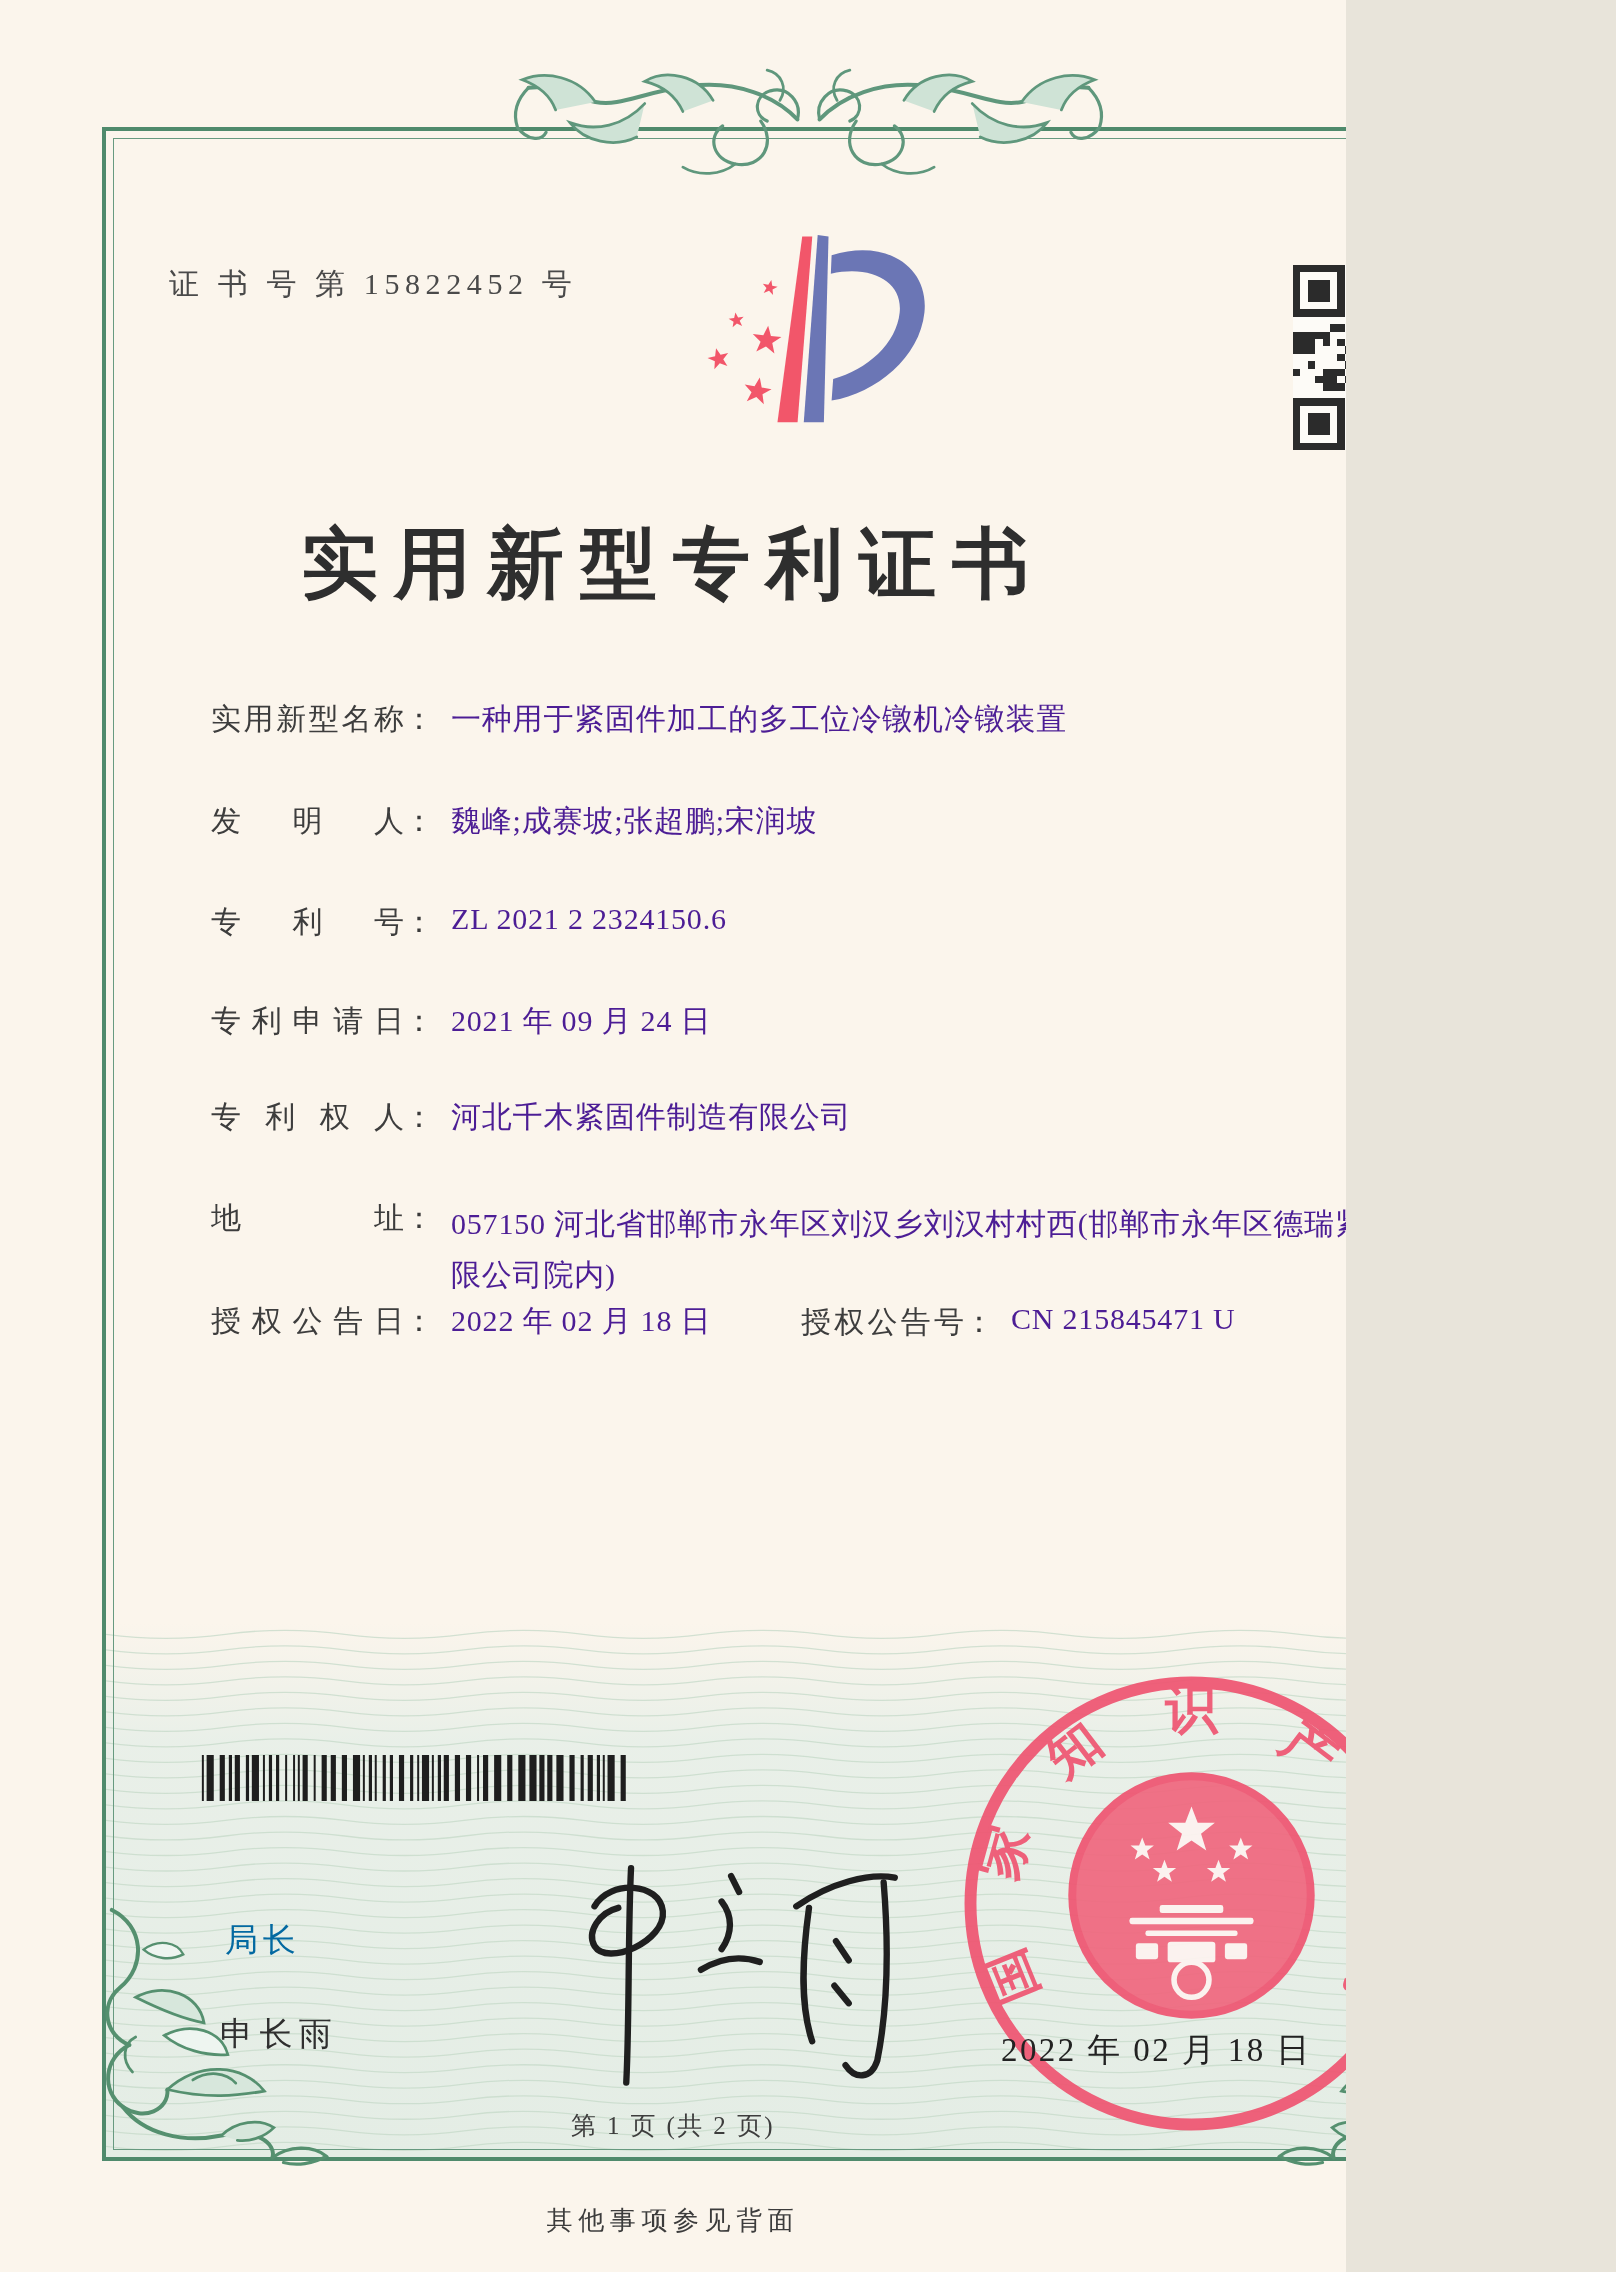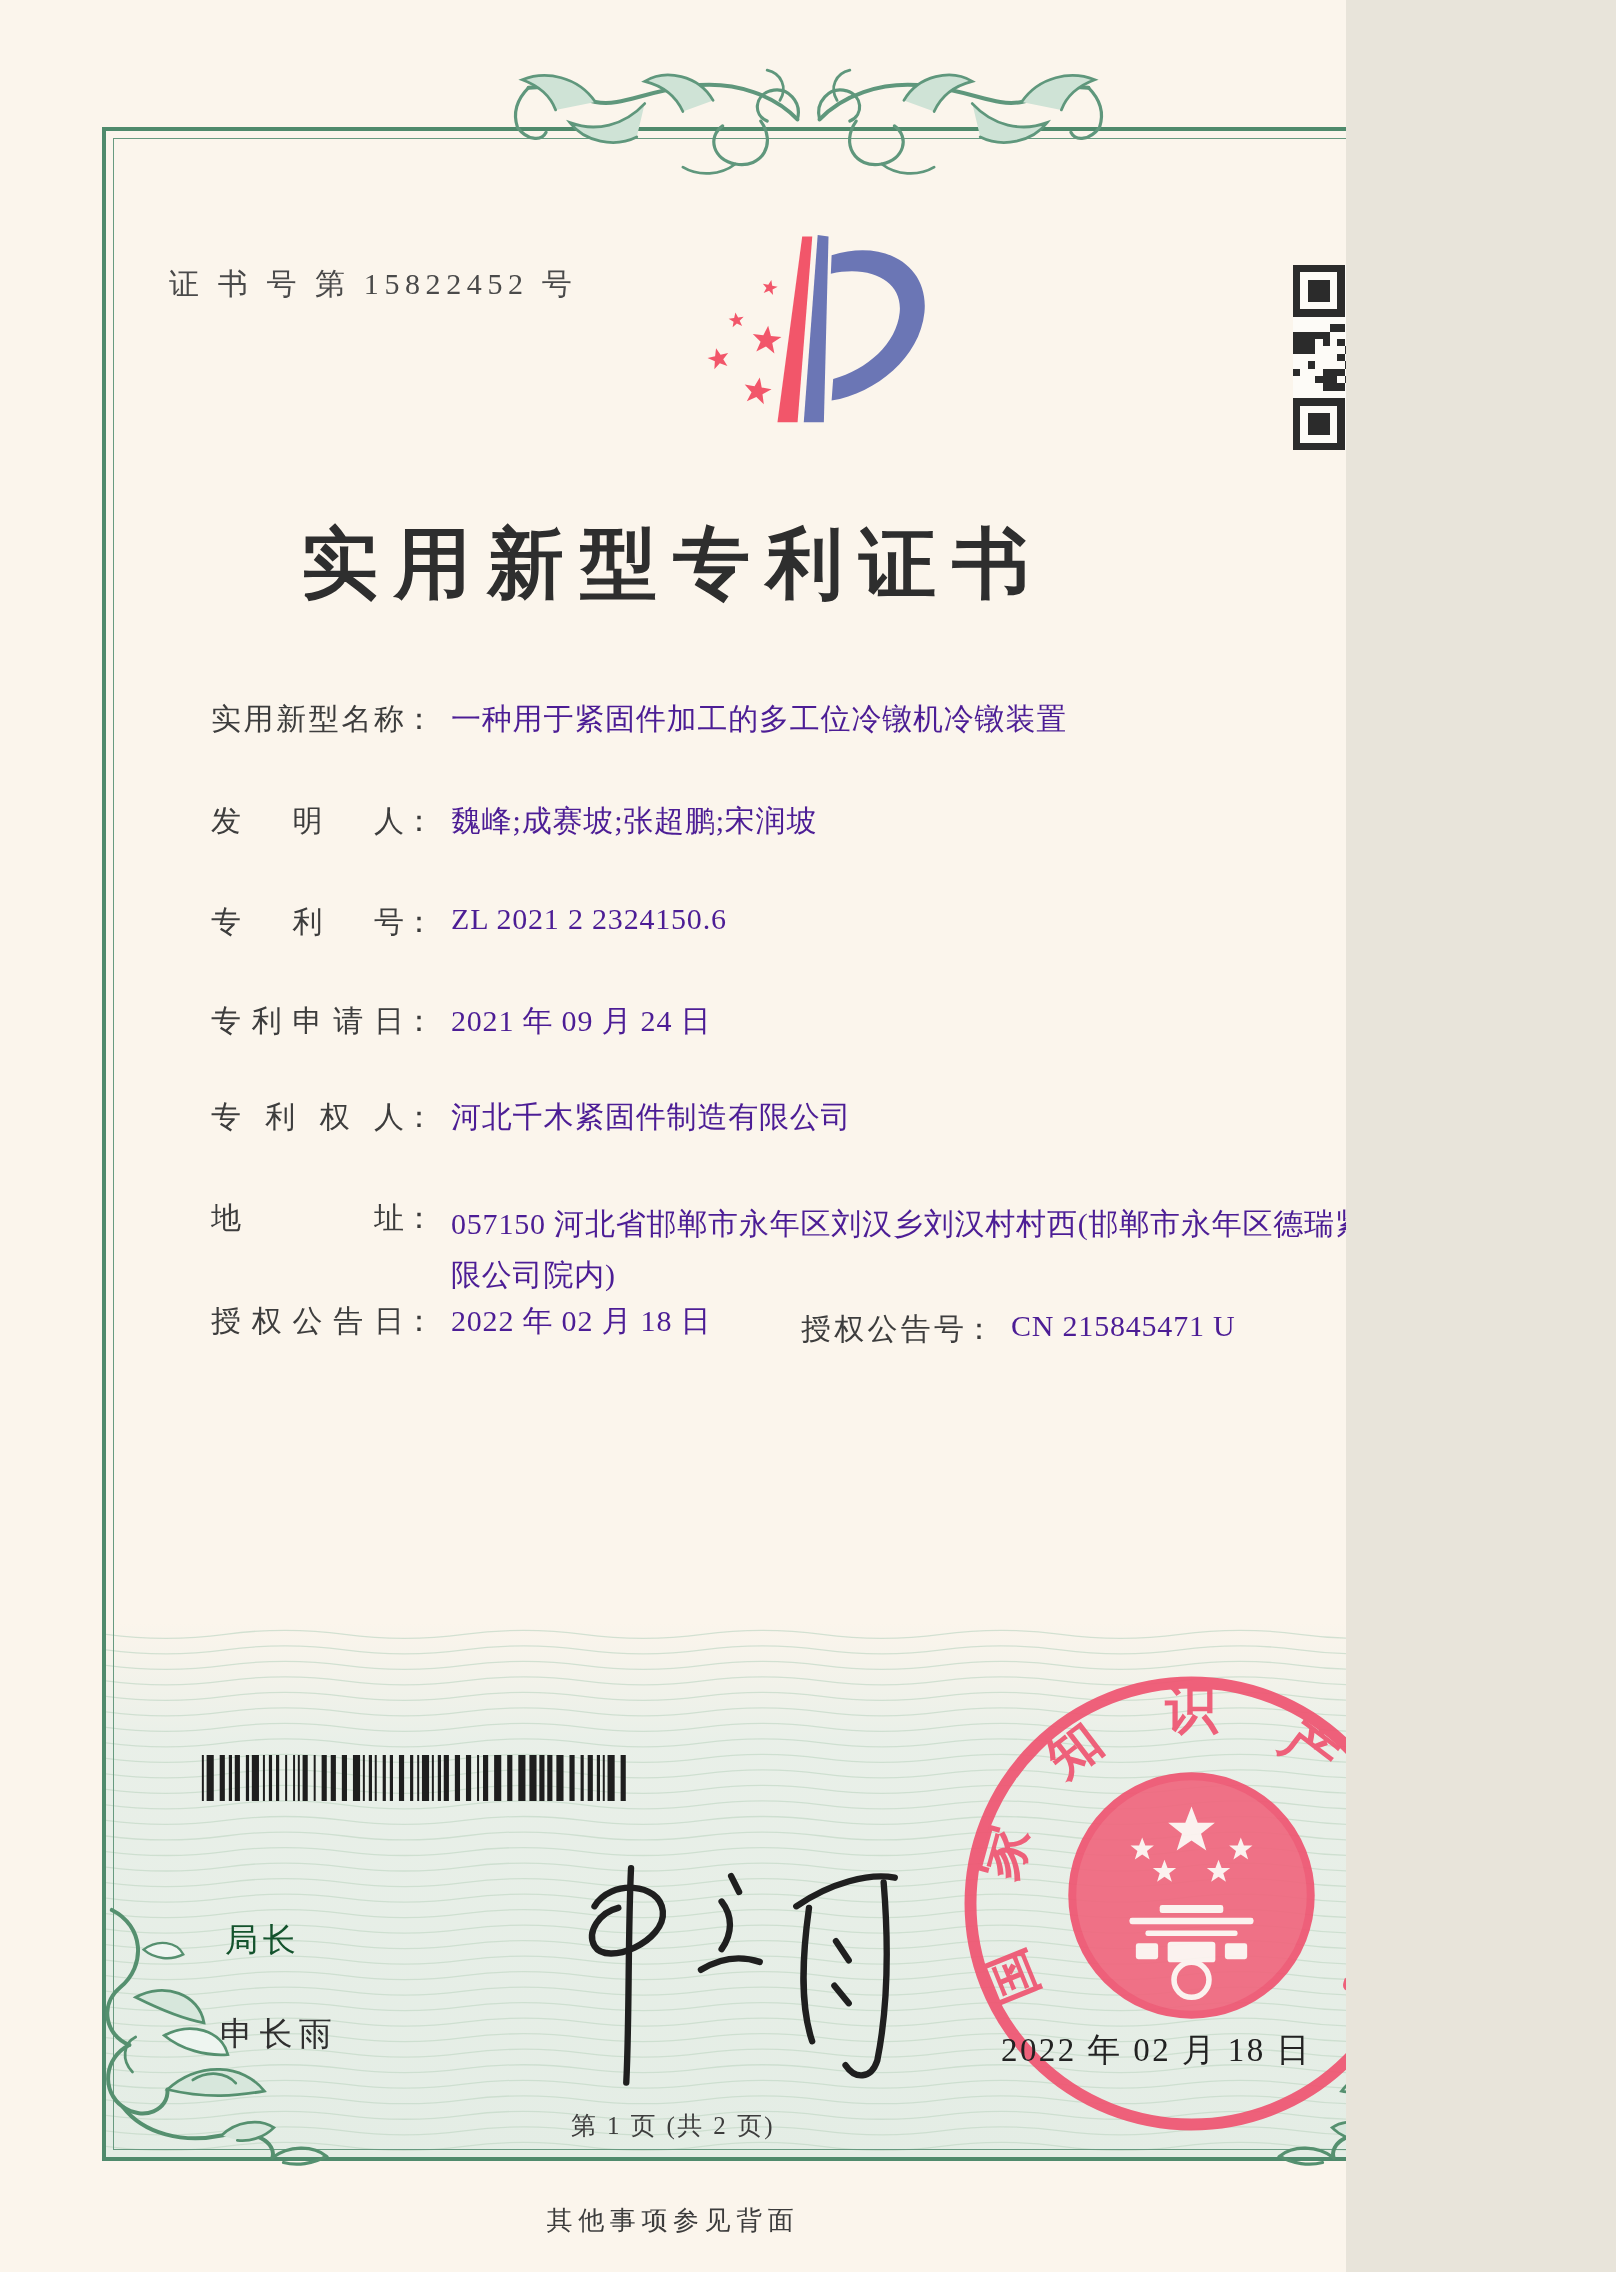--- a/index.html
+++ b/index.html
@@ -34,32 +34,32 @@
   .flabel{
     display:inline-block;width:193px;vertical-align:top;
     text-align:justify;text-align-last:justify;color:#3d3d3d;
   }
   .fcolon{display:inline-block;vertical-align:top;}
   .fvalue{
     display:inline-block;vertical-align:top;margin-left:9.5px;color:#4c1d95;
     letter-spacing:0.8px;
   }
   .fvalue.wrap{white-space:normal;width:1019px;line-height:51px;}
-  .grant2{position:absolute;left:590px;top:8px;white-space:nowrap;}
+  .grant2{position:absolute;left:590px;top:1px;white-space:nowrap;}
   .grant2 .flabel{width:163px;}
   
   .bodytext{
     position:absolute;left:179px;top:1362px;width:1259px;
     font-size:28px;line-height:51px;letter-spacing:1.2px;color:#3d3d3d;text-align:justify;
   }
   .bodytext p{margin:0;text-indent:2em;}
   
   .guilloche{position:absolute;left:106px;top:1623px;}
   .barcode{position:absolute;left:201px;top:1755px;}
-  .director-title{position:absolute;left:225px;top:1918px;font-size:33px;letter-spacing:4.8px;color:#14532d;}
+  .director-title{position:absolute;left:225px;top:1918px;font-size:33px;letter-spacing:4.8px;color:#0369a1;}
   .director-name{position:absolute;left:220px;top:2012px;font-size:33px;letter-spacing:6.4px;color:#2f2f2f;}
   .signature{position:absolute;left:462px;top:1830px;}
   .seal{position:absolute;left:953px;top:1665px;opacity:.93;}
   .seal-date{position:absolute;left:1001px;top:2028px;font-size:33px;letter-spacing:2.4px;color:#222;}
   .page-footer{position:absolute;left:0;top:2109px;width:100%;text-align:center;font-size:25px;color:#3d3d3d;letter-spacing:2.4px;}
   .back-note{position:absolute;left:0;top:2203px;width:100%;text-align:center;font-size:26px;color:#3c3c3c;letter-spacing:5.6px;}
   .ornament{position:absolute;}
   svg{display:block;}
 </style>
 </head>

